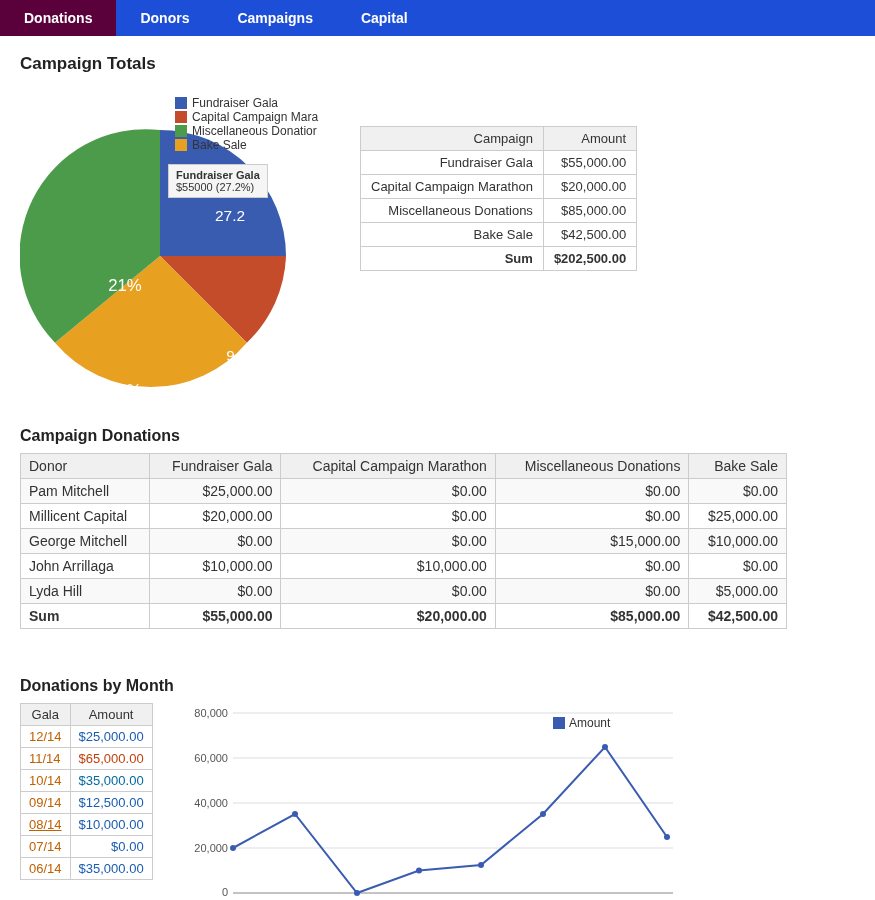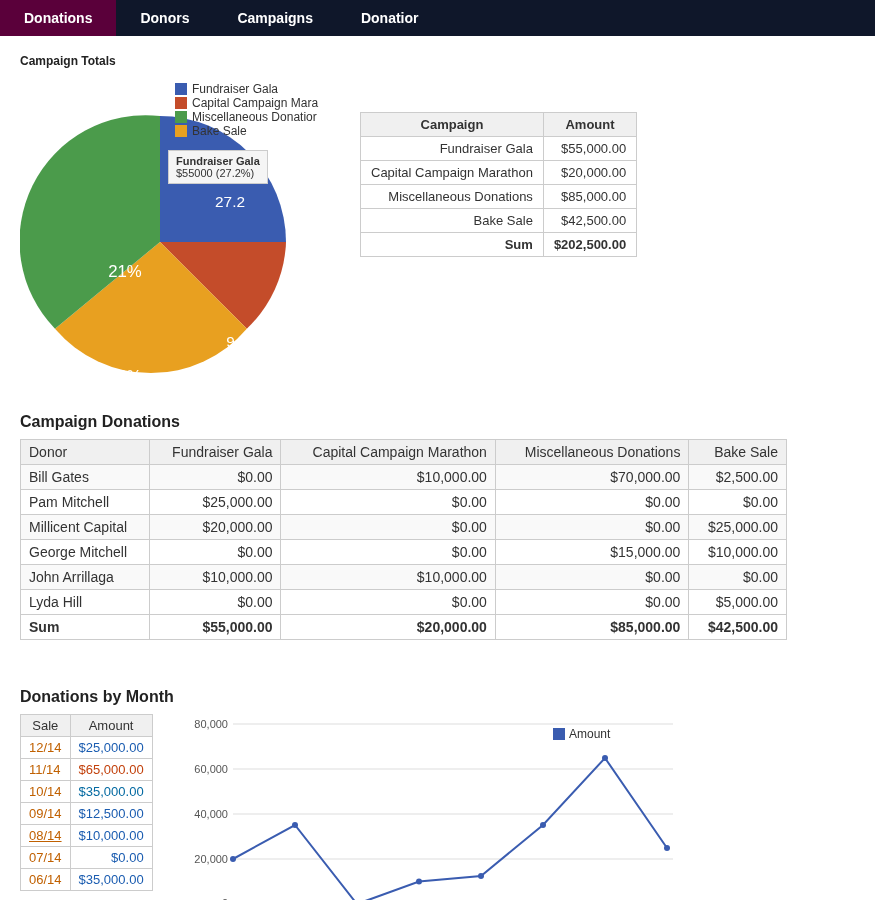--- a/index.html
+++ b/index.html
@@ -1,50 +1,50 @@
 <!DOCTYPE html>
 <html><head>
   <meta charset="utf-8">
   <style>
     * { box-sizing: border-box; margin: 0; padding: 0; }
     body { font-family: Arial, sans-serif; font-size: 13px; background: #fff; color: #333; width: 875px; }
 
     
-    nav { background: #0f172a; display: flex; }
+    nav { background: #1d4ed8; display: flex; }
     nav a {
       color: #fff; text-decoration: none; padding: 10px 24px;
       font-size: 14px; font-weight: bold; display: block;
     }
     nav a:hover, nav a.active { background: #5a0038; }
     nav a.active { background: #5a003a; }
 
     
     .section { padding: 18px 20px 10px; }
-    h2 { font-size: 12px; font-weight: bold; margin-bottom: 14px; color: #222; }
+    h2 { font-size: 17px; font-weight: bold; margin-bottom: 22px; color: #222; }
     h3 { font-size: 16px; font-weight: bold; margin-bottom: 8px; color: #222; }
 
     
     .campaign-totals-wrapper { display: flex; align-items: flex-start; gap: 20px; }
     .pie-area { position: relative; width: 320px; }
     .pie-legend-item { display: flex; align-items: center; gap: 5px; }
     .legend-dot { width: 12px; height: 12px; display: inline-block; }
     .pie-tooltip {
       position: absolute; top: 60px; left: 130px;
       background: #f5f5f5; border: 1px solid #ccc;
       padding: 4px 7px; font-size: 11px; z-index: 10;
       white-space: nowrap;
     }
     .pie-tooltip strong { display: block; font-size: 11px; }
 
     
     .campaign-table { border-collapse: collapse; font-size: 13px; min-width: 230px; }
     .campaign-table th, .campaign-table td {
       border: 1px solid #ccc; padding: 4px 10px; text-align: right;
     }
-    .campaign-table th { background: #f0f0f0; font-weight: bold; text-align: center; }
+    .campaign-table th { background: #f0f0f0; font-weight: normal; }
     .campaign-table td:first-child { text-align: right; }
     .campaign-table tr.sum-row td { font-weight: bold; }
 
     
     .donations-table { border-collapse: collapse; width: 767px; font-size: 14px; margin-bottom: 20px; }
     .donations-table th, .donations-table td {
       border: 1px solid #ccc; padding: 4px 8px; text-align: right;
     }
     .donations-table th { background: #f0f0f0; font-weight: normal; }
     .donations-table td:first-child, .donations-table th:first-child { text-align: left; }
@@ -65,21 +65,21 @@
     .chart-area { position: relative; }
     svg.line-chart { display: block; }
   </style>
 </head>
 <body>
 
 <nav>
   <a href="#" class="active">Donations</a>
   <a href="#">Donors</a>
   <a href="#">Campaigns</a>
-  <a href="#">Donatior</a>
+  <a href="#">Capital</a>
 </nav>
 
 <div class="section">
   <h2>Campaign Totals</h2>
   <div class="campaign-totals-wrapper">
     <div class="pie-area">
       
       <div style="position:absolute;top:0;left:155px;font-size:12px;z-index:5;">
         <div class="pie-legend-item">
             <span class="legend-dot" style="background:#3a5cb0;"></span>
@@ -167,27 +167,20 @@
       <tr>
         <th>Donor</th>
         <th>Fundraiser Gala</th>
         <th>Capital Campaign Marathon</th>
         <th>Miscellaneous Donations</th>
         <th>Bake Sale</th>
       </tr>
     </thead>
     <tbody>
       <tr>
-        <td>Bill Gates</td>
-        <td>$0.00</td>
-        <td>$10,000.00</td>
-        <td>$70,000.00</td>
-        <td>$2,500.00</td>
-      </tr>
-      <tr>
         <td>Pam Mitchell</td>
         <td>$25,000.00</td>
         <td>$0.00</td>
         <td>$0.00</td>
         <td>$0.00</td>
       </tr>
       <tr>
         <td>Millicent Capital</td>
         <td>$20,000.00</td>
         <td>$0.00</td>
@@ -227,21 +220,21 @@
 </div>
 
 <div class="section">
   <h3>Donations by Month</h3>
   <div class="month-section">
 
     <div>
       <table class="month-table">
         <thead>
           <tr>
-            <th>Sale</th>
+            <th>Gala</th>
             <th>Amount</th>
           </tr>
         </thead>
         <tbody>
           <tr>
             <td style="color:#c06000;">12/14</td>
             <td style="color:#1a5cb0;text-align:right;">$25,000.00</td>
           </tr>
           <tr>
             <td style="color:#c06000;">11/14</td>

